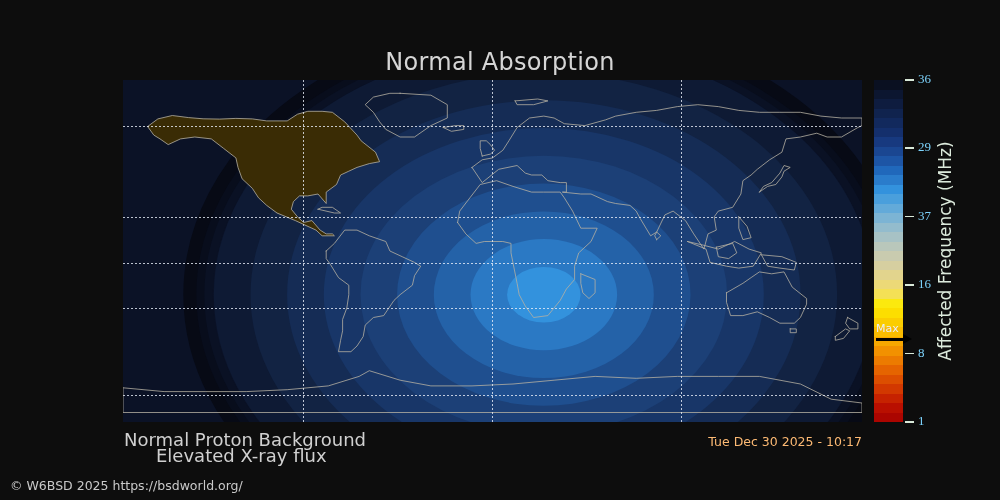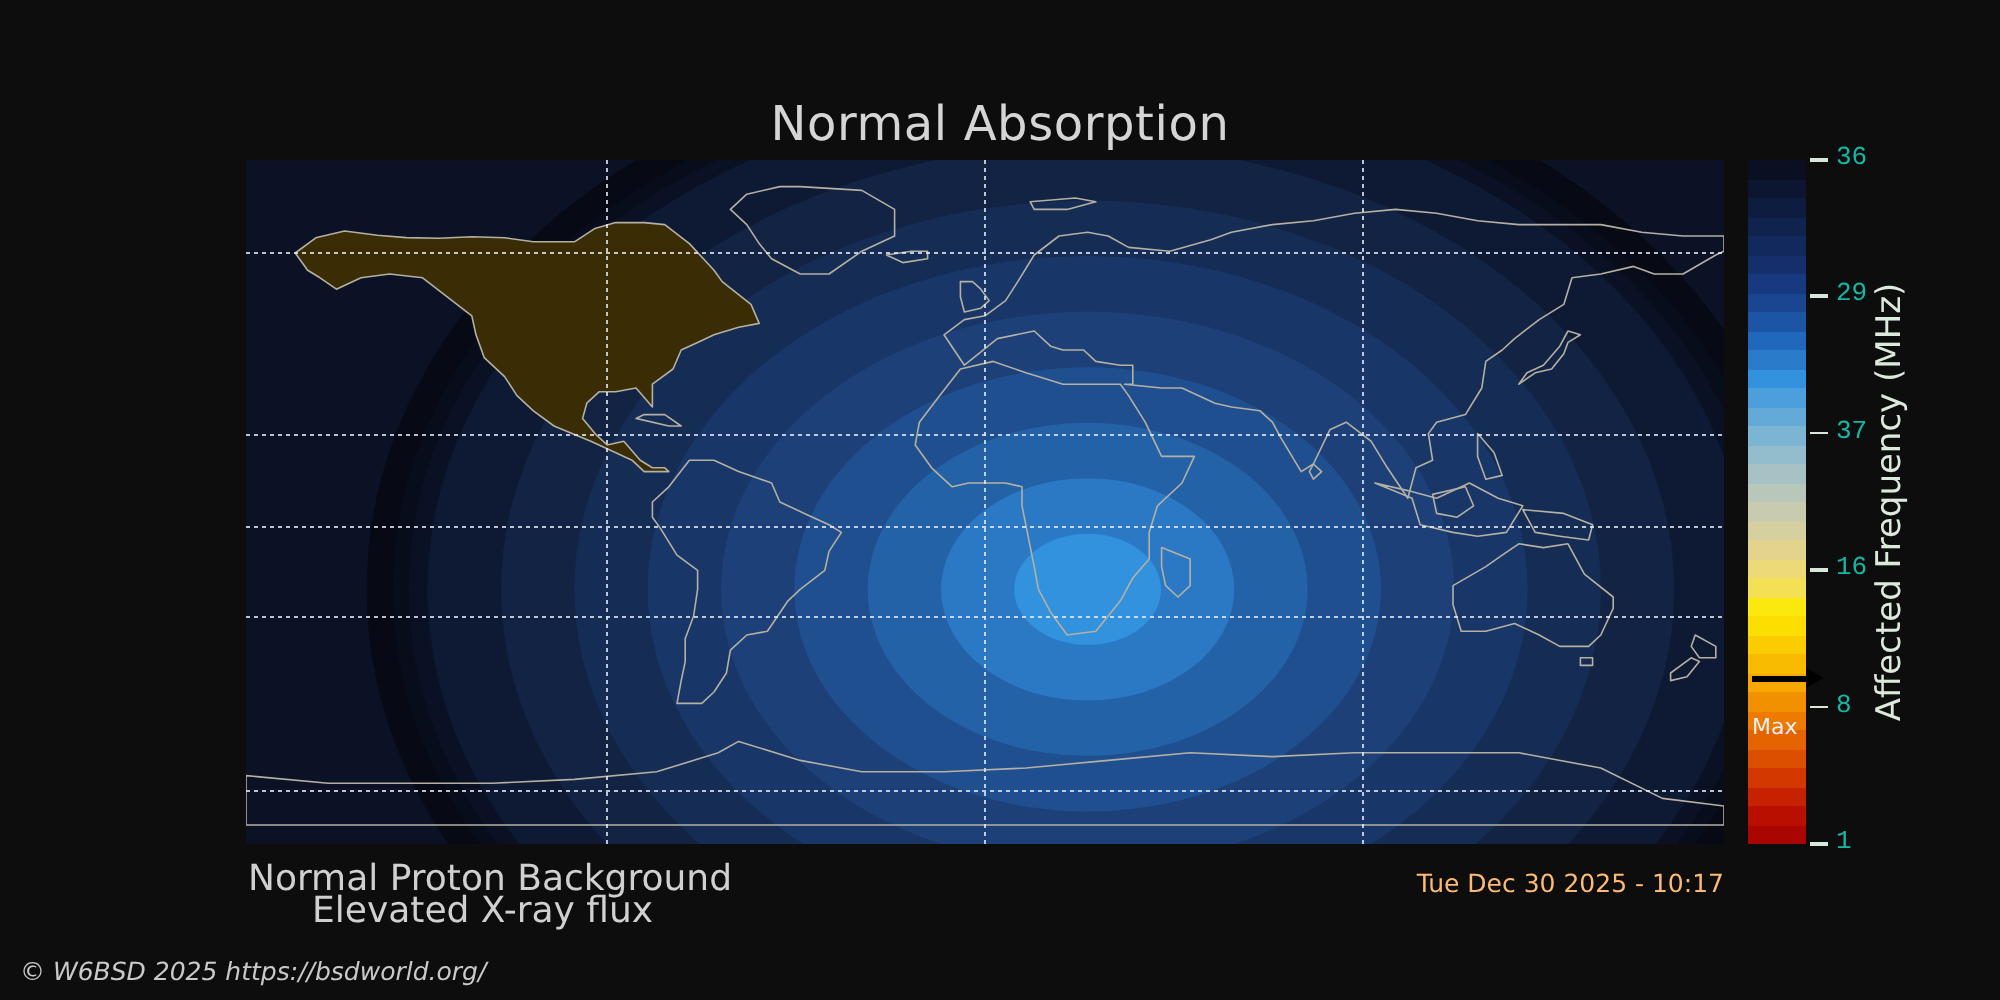--- a/index.html
+++ b/index.html
@@ -32,44 +32,44 @@
   .gl-v{position:absolute;top:0;height:342px;width:1px;
     background-image:linear-gradient(to bottom,rgba(233,238,248,.80) 0 2px,rgba(0,0,0,0) 2px 4px);
     background-size:1px 4px;}
 
   
   .cbar{position:absolute;left:874px;top:80px;width:29px;height:342px;}
   .cbar .band{width:100%;}
   .ticks{position:absolute;left:903px;top:80px;width:60px;height:342px;}
   .tick{position:absolute;left:0;height:0;}
   .tick .dash{position:absolute;left:2px;top:-1px;width:9px;height:1.5px;background:#d8e8d8;}
-  .tick .tlab{position:absolute;left:15px;top:-9px;font-size:13px;color:#14b8a6;
-    font-family:Liberation Mono, monospace;white-space:nowrap;}
+  .tick .tlab{position:absolute;left:15px;top:-9px;font-size:13px;color:#7dd3fc;
+    font-family:Liberation Serif, serif;white-space:nowrap;}
   .cbar-label{
     position:absolute;left:930px;top:80px;width:342px;height:30px;
     transform-origin:0 0;transform:rotate(-90deg) translate(-342px,0);
     color:#dceadc;font-size:17px;text-align:center;line-height:30px;
   }
 
   
   .maxmark{position:absolute;left:874px;width:60px;height:24px;pointer-events:none;}
   .maxmark .mtxt{position:absolute;left:2px;top:-2px;font-size:11px;color:#e9eef8;
-    font-family:"DejaVu Sans","Liberation Sans",sans-serif;margin-top:35px;}
+    font-family:"DejaVu Sans","Liberation Sans",sans-serif;}
   .maxmark .arrow{position:absolute;left:2px;top:14px;width:28px;height:3px;background:#000;}
   .maxmark .arrow:after{content:"";position:absolute;right:-8px;top:-4px;
     border-top:5.5px solid transparent;border-bottom:5.5px solid transparent;border-left:9px solid #000;}
 
   
   .note{position:absolute;left:124px;color:#d0d0d0;font-size:18px;}
   .note.n1{top:429px;}
   .note.n2{top:445px;margin-left:32px;}
   .stamp{position:absolute;left:602px;top:434px;width:260px;text-align:right;
     color:#fdba74;font-size:12.5px;}
   .credit{position:absolute;left:10px;top:478px;color:#c9c9c9;font-size:12.5px;
-    font-style:italic;}
+    }
 </style>
 </head>
 <body>
 
 <div id="root">
 
   <div class="title">Normal Absorption</div>
 
   <div class="map-wrap">
     <svg class="map-svg" viewBox="0 0 739 342" preserveAspectRatio="none">

